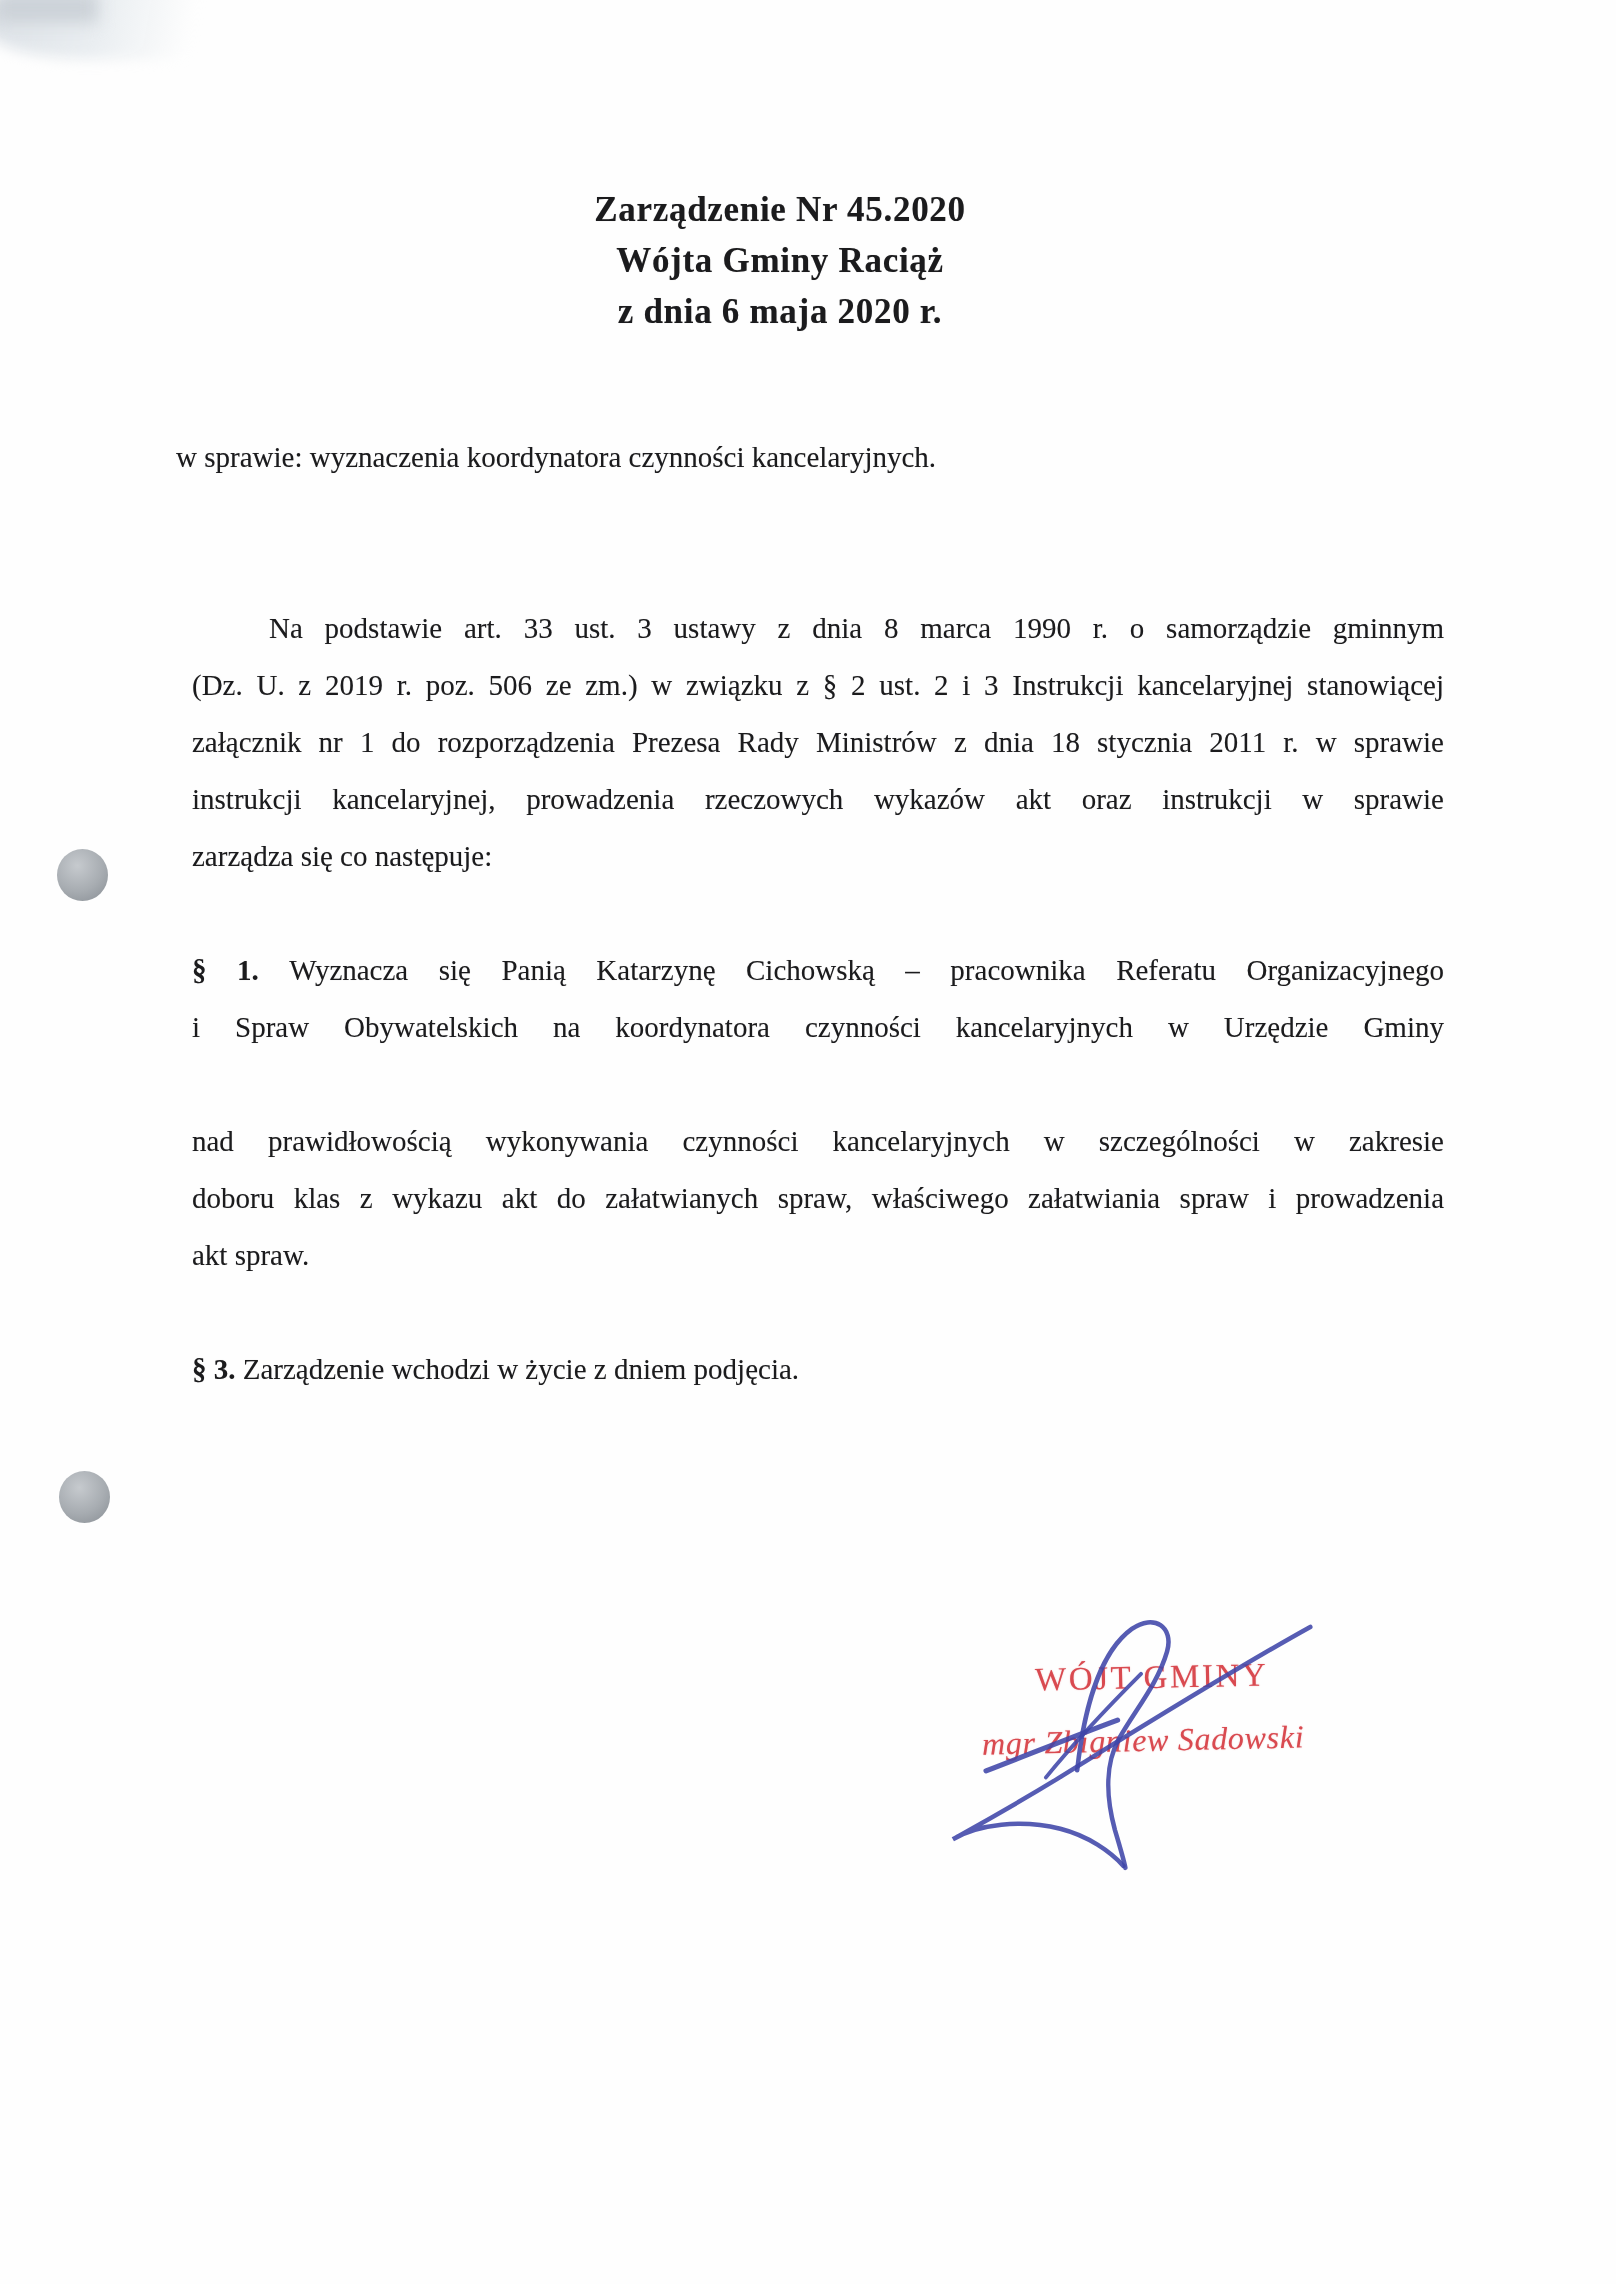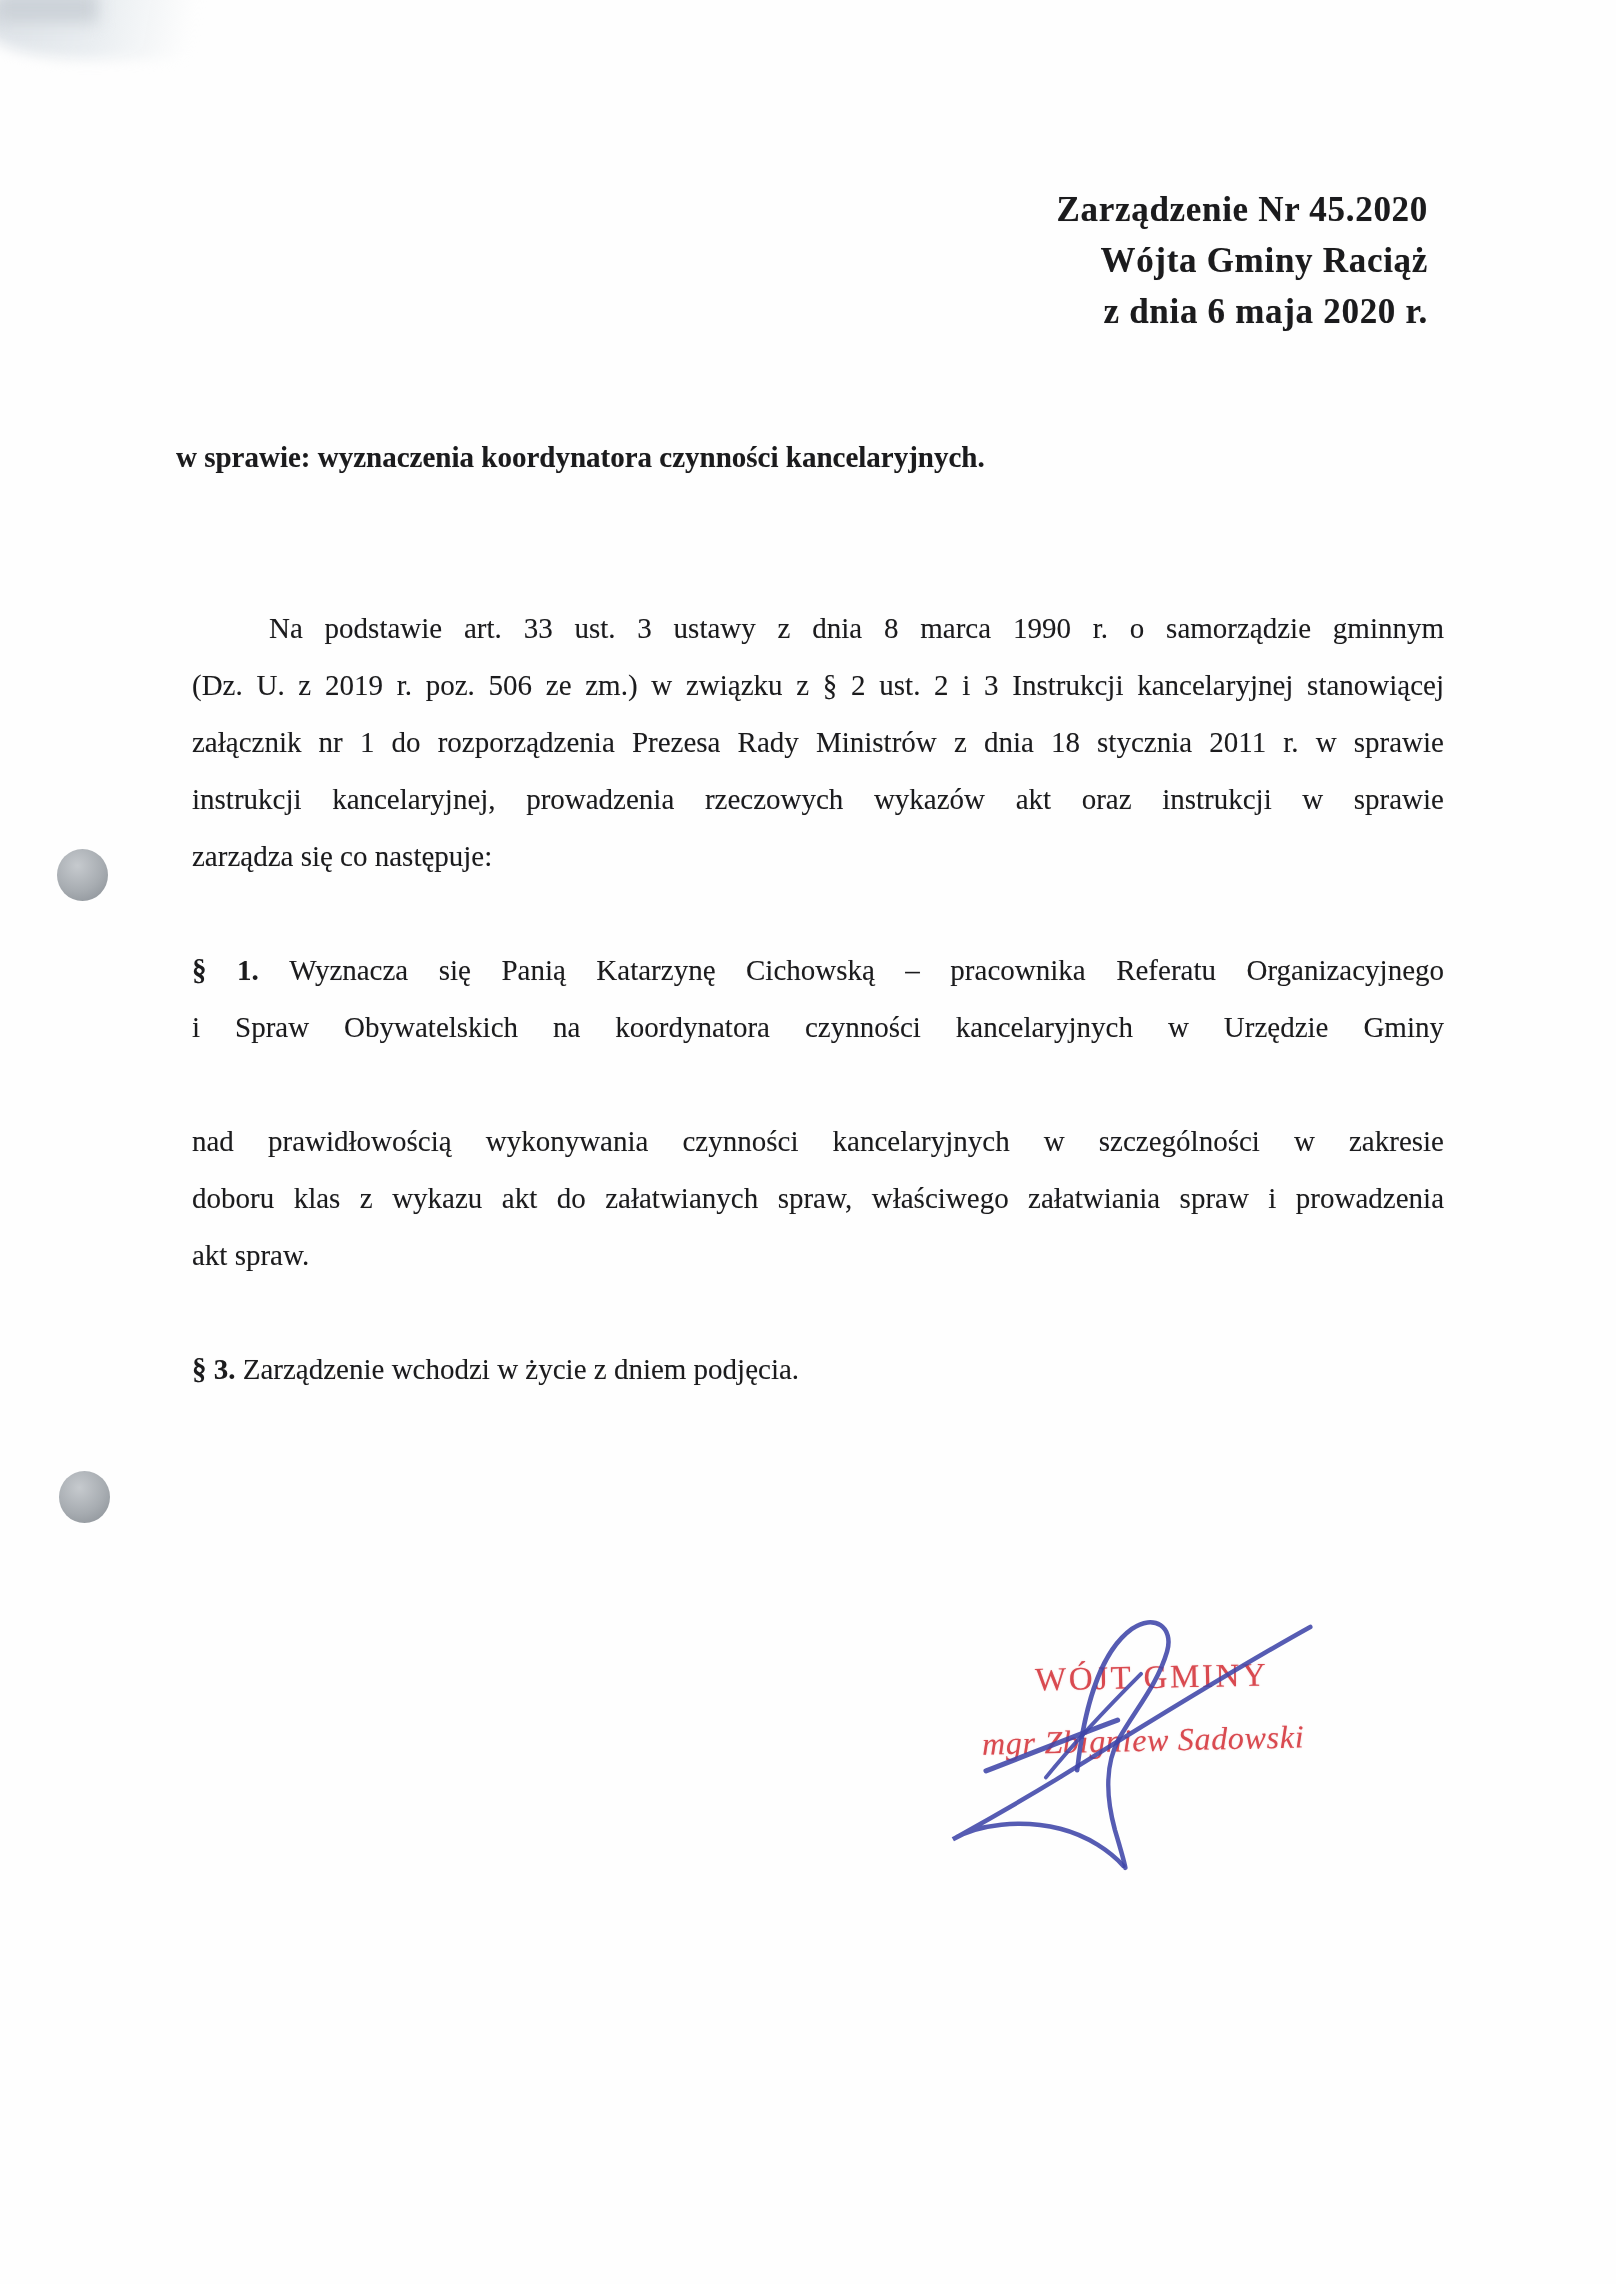--- a/index.html
+++ b/index.html
@@ -2,26 +2,26 @@
 <html style="--stamp-color: #d94a50; --ink-color: #3f46a8;font-size:10.4px"><head>
 <meta charset="utf-8">
 <style>
   html,body{margin:0;padding:0;background:#ffffff;}
   .page{
     position:relative;width:1617px;height:2284px;background:#fefefef7;
     background-color:#fefefe;overflow:hidden;
     font-family:"Liberation Serif","DejaVu Serif",serif;color:#1b1b1d;
   }
   .title-block{
-    position:absolute;left:160px;top:184px;width:1268px;text-align:right;
+    position:absolute;left:146px;top:184px;width:1268px;text-align:center;
     font-weight:bold;font-size:35px;line-height:51px;letter-spacing:0.7px;
     text-shadow:0 0 0.7px rgba(10,10,10,.35);
   }
   .subject{
-    position:absolute;left:176px;top:439px;font-weight:bold;font-size:29px;line-height:37px;
+    position:absolute;left:176px;top:439px;font-weight:normal;font-size:29px;line-height:37px;
     text-shadow:0 0 0.7px rgba(10,10,10,.3);
   }
   .body-block{
     position:absolute;left:176px;top:600px;width:1268px;font-size:29px;
     text-shadow:0 0 0.7px rgba(10,10,10,.28);
   }
   .para{margin:0 0 57px 16px;}
   .tline{line-height:57px;height:57px;}
   .just{text-align:justify;text-align-last:justify;}
   .ind{text-indent:77px;}

